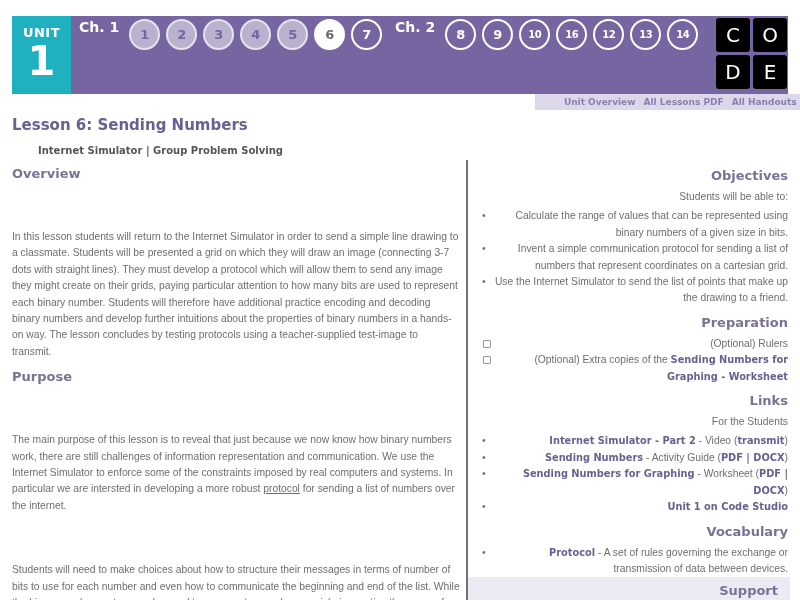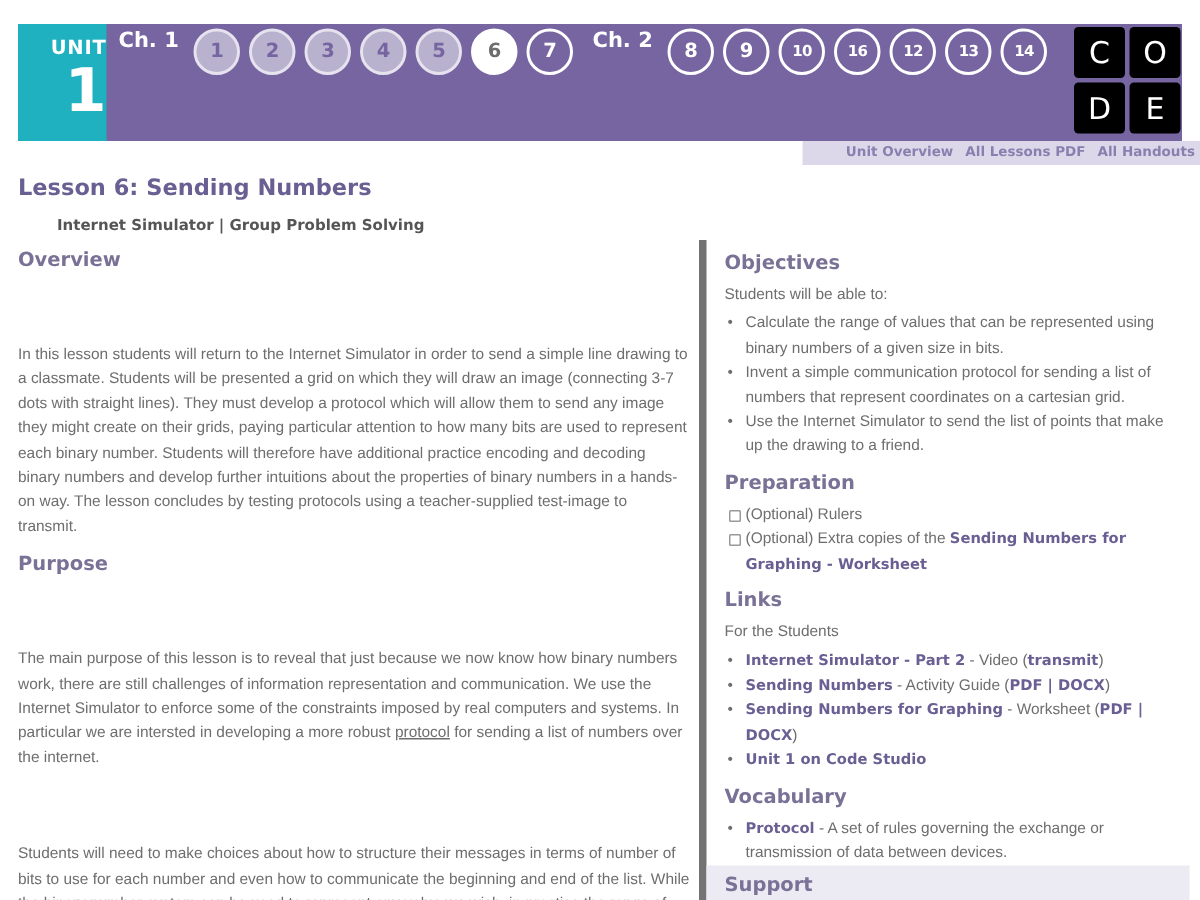--- a/index.html
+++ b/index.html
@@ -1,21 +1,21 @@
 <!DOCTYPE html>
 <html><head>
 <meta charset="utf-8">
 <style>
   * { box-sizing: border-box; margin: 0; padding: 0; }
   html, body { width: 800px; height: 600px; overflow: hidden; background: #ffffff; }
   body { font-family: "Liberation Sans", sans-serif; color: #5b5b5b; position: relative; }
 
   
   .header { position: absolute; left: 12px; top: 16px; width: 776px; height: 78px; background: #7665a0; }
-  .unit-box { position: absolute; left: 0; top: 0; width: 59px; height: 78px; background: #1fb1c0; color: #fff; text-align: right; }
+  .unit-box { position: absolute; left: 0; top: 0; width: 59px; height: 78px; background: #1fb1c0; color: #fff; text-align: center; }
   .unit-label { display: block; font-family: "DejaVu Sans", sans-serif; font-weight: bold; font-size: 13px; margin-top: 9px; letter-spacing: 0.5px; }
   .unit-num { display: block; font-family: "DejaVu Sans", sans-serif; font-weight: bold; font-size: 40px; line-height: 40px; margin-top: 1px; }
   .chapter { position: absolute; top: 3px; display: flex; align-items: flex-start; height: 28px; }
   .ch-label { font-family: "DejaVu Sans", sans-serif; font-weight: bold; color: #fff; font-size: 14px; margin-right: 10px; white-space: nowrap; }
   .lesson-bubble { width: 31px; height: 31px; border-radius: 50%; border: 2px solid #ffffff; color: #ffffff; font-family: "DejaVu Sans", sans-serif; font-weight: bold; font-size: 13px; display: flex; align-items: center; justify-content: center; margin-right: 6px; flex-shrink: 0; }
   .lesson-bubble.done { background: #b8b2cf; color: #7665a0; border-color: #e6e3ef; }
   .lesson-bubble.current { background: #ffffff; color: #6d6d6d; border-color: #ffffff; }
   .lesson-bubble.small { font-size: 10px; letter-spacing: -0.5px; }
 
   .code-logo { position: absolute; left: 704px; top: 2px; width: 72px; height: 72px; display: grid; grid-template-columns: 34px 34px; grid-template-rows: 34px 34px; gap: 3px; }
@@ -28,21 +28,21 @@
   .lesson-title { position: absolute; left: 12px; top: 116px; font-family: "DejaVu Sans", sans-serif; font-weight: bold; font-size: 15px; color: #6a5f93; white-space: nowrap; }
   .lesson-sub { position: absolute; left: 12px; top: 145px; font-family: "DejaVu Sans", sans-serif; font-weight: bold; font-size: 10px; color: #555; white-space: nowrap; margin-left: 26px; }
 
   
   .left-col { position: absolute; left: 12px; top: 166px; width: 448px; }
   .sec-heading { font-family: "DejaVu Sans", sans-serif; font-size: 13px; font-weight: bold; color: #7a7196; margin-bottom: 6px; }
   .para { font-size: 10.3px; line-height: 16.4px; color: #6e6e6e; margin-bottom: 9px; margin-top: 48px; }
   .para u { text-decoration: underline; }
 
   
-  .right-col { position: absolute; left: 466px; top: 160px; width: 322px; height: 440px; border-left: 5px solid #737373; }
+  .right-col { position: absolute; left: 466px; top: 160px; width: 322px; height: 440px; border-left: 2px solid #737373; text-align: right; }
   .right-inner { padding: 8px 0 0 12px; }
   .r-heading { font-family: "DejaVu Sans", sans-serif; font-size: 13px; font-weight: bold; color: #7a7196; margin-bottom: 6px; }
   .r-text { font-size: 10.3px; line-height: 16.4px; color: #6e6e6e; }
   .r-list { list-style: none; margin: 3px 0 8px 0; }
   .r-list li { position: relative; padding-left: 14px; font-size: 10.3px; line-height: 16.4px; color: #6e6e6e; }
   .r-list li::before { content: "•"; position: absolute; left: 2px; top: 0; color: #6e6e6e; }
   .r-list.checks li::before { content: ""; left: 3px; top: 4px; width: 6px; height: 6px; border: 1px solid #999; border-radius: 1px; }
   .lnk { font-family: "DejaVu Sans", sans-serif; font-weight: bold; color: #6a5f93; font-size: 9.8px; }
   .support-box { position: absolute; left: 0; top: 417px; width: 322px; height: 30px; background: #eceaf3; padding: 6px 12px; }
   .support-box .r-heading { margin: 0; }

